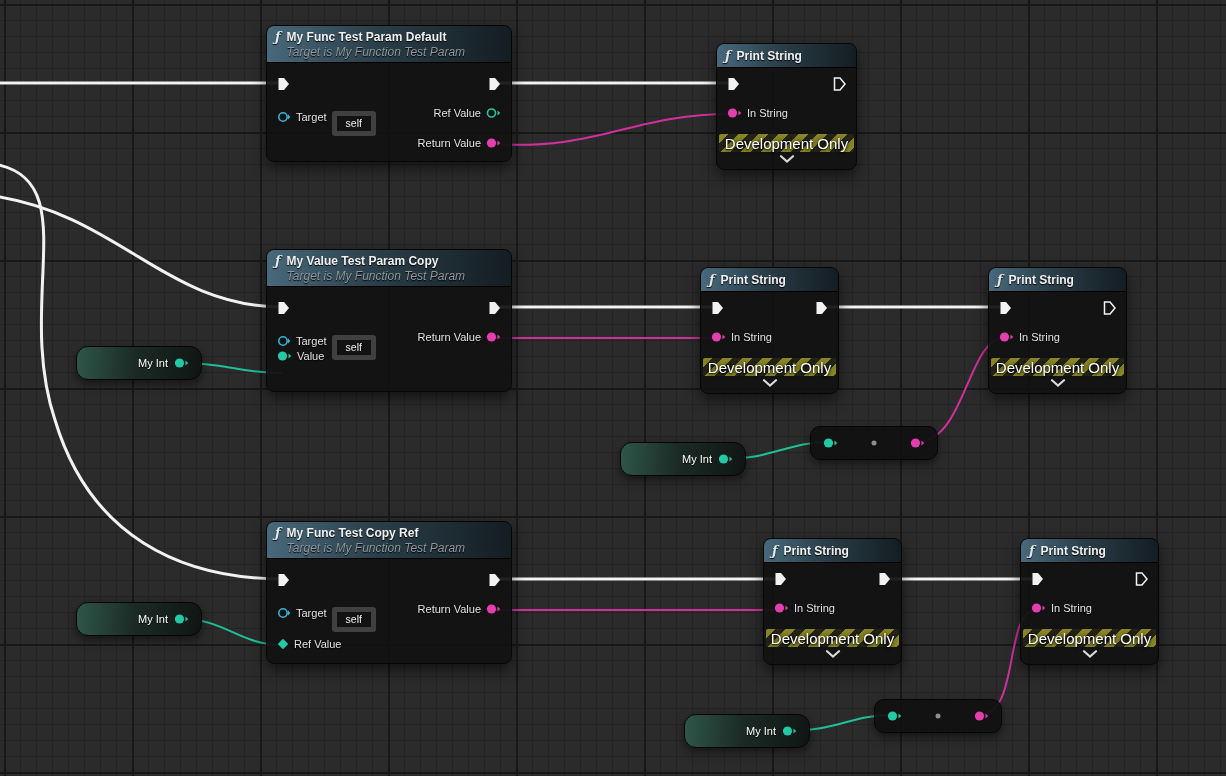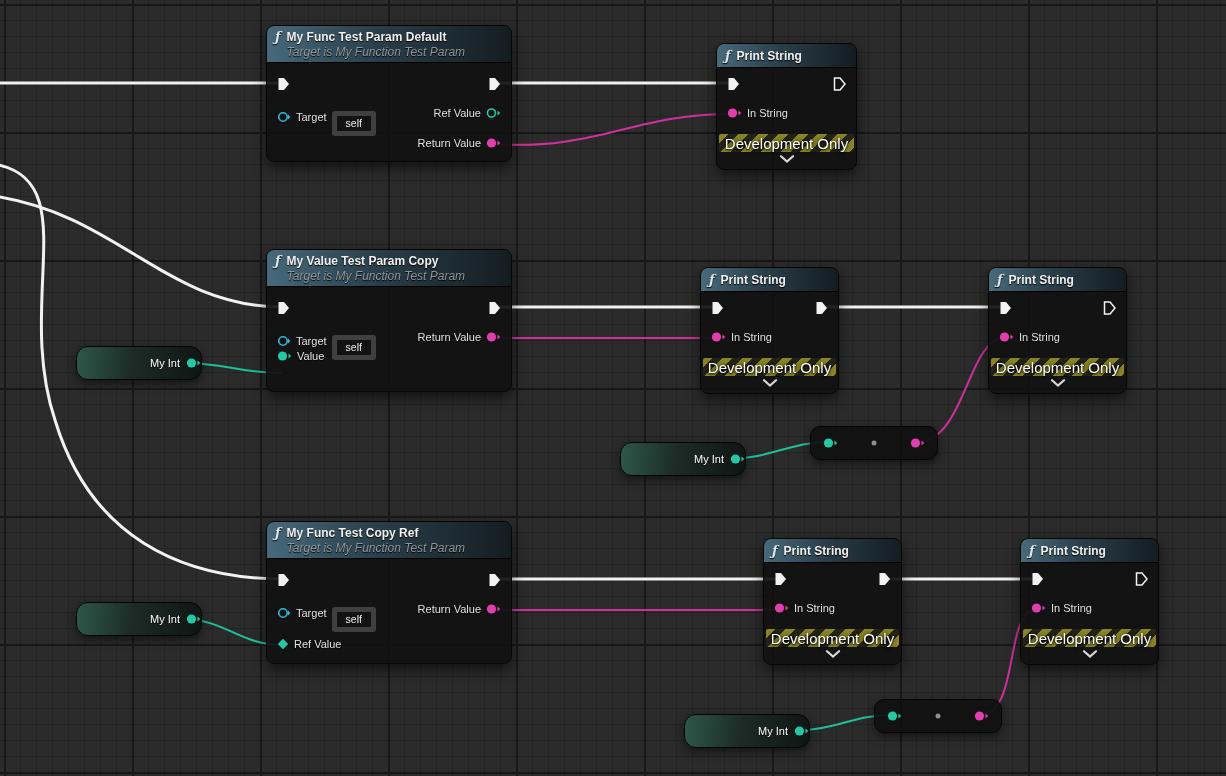--- a/index.html
+++ b/index.html
@@ -31,21 +31,21 @@
   .row-r{right:10px;}
   .pin-label{font-size:11px;color:#e2e2e2;text-shadow:0 1px 1px #000;white-space:nowrap;}
   .self-box{font-size:10.5px;color:#efefef;background:#121212;border:5px solid #404040;
     border-radius:3px;padding:0 9px;height:15px;line-height:15px;}
   .dev-band{position:absolute;left:2px;right:2px;height:18px;display:flex;align-items:center;
     justify-content:center;border-radius:2px;
     background:repeating-linear-gradient(135deg,#8a8526 0 7px,#242416 7px 14px);}
   .dev-text{font-size:15px;color:#fff;text-shadow:0 1px 2px rgba(0,0,0,0.95),0 0 4px rgba(0,0,0,0.85);}
   .chevron{position:absolute;left:50%;transform:translateX(-50%);line-height:0;}
   .var-node{position:absolute;display:flex;align-items:center;justify-content:flex-end;gap:6px;
-    border-radius:12px;border:1px solid #050505;z-index:2;
+    padding-right:12px;border-radius:12px;border:1px solid #050505;z-index:2;
     background:linear-gradient(95deg,#2e574a 0%,#1c2b26 45%,#101514 100%);
     box-shadow:0 4px 10px rgba(0,0,0,0.5);box-sizing:border-box;}
   .var-label{font-size:11px;color:#fff;text-shadow:0 1px 1px #000;}
   .conv-node{position:absolute;border-radius:10px;background:rgba(16,16,16,0.93);
     border:1px solid #050505;box-shadow:0 4px 10px rgba(0,0,0,0.5);z-index:2;}
   .conv-dot{position:absolute;left:50%;top:50%;transform:translate(-50%,-50%);
     width:5px;height:5px;border-radius:50%;background:#8f8f8f;}
 </style>
 </head>
 <body>

